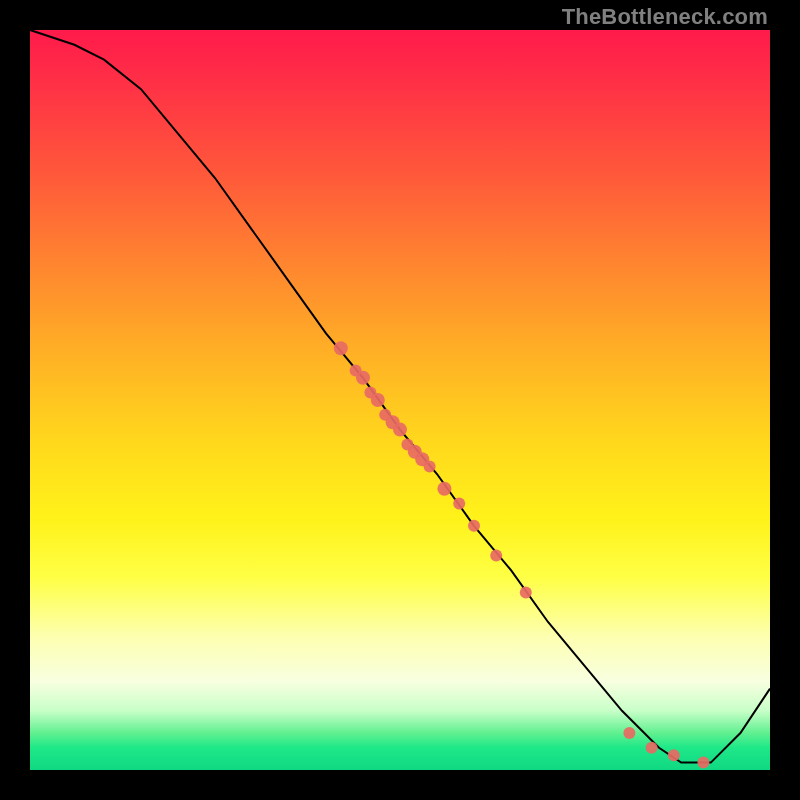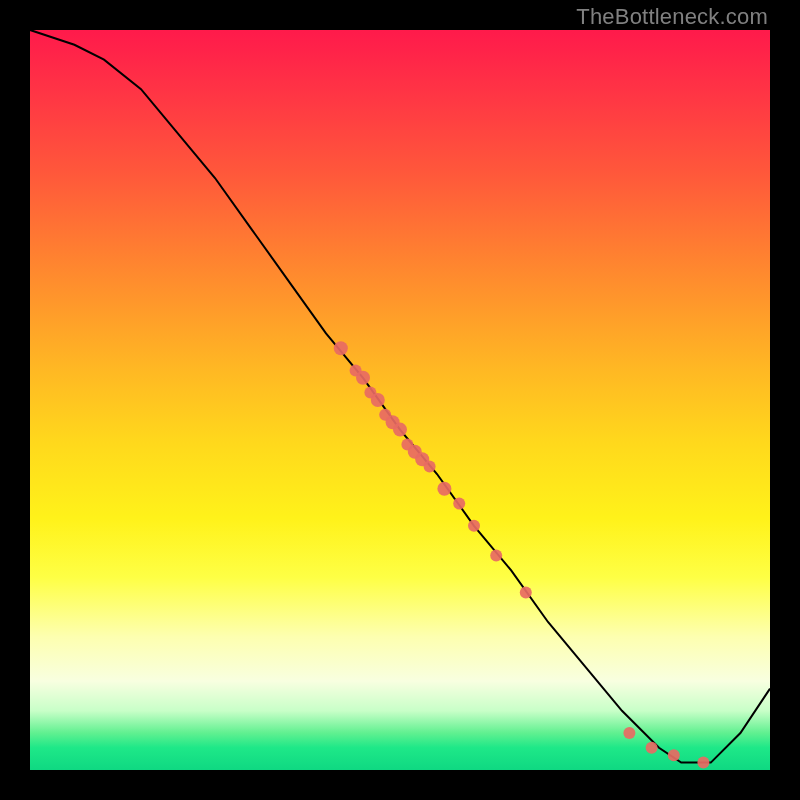--- a/index.html
+++ b/index.html
@@ -43,21 +43,21 @@
       #1ee888 97%,
       #0fd882 100%
     );
   }
   .attribution {
     position: absolute;
     top: 4px;
     right: 32px;
     color: #808080;
     font-size: 22px;
-    font-weight: 400;
+    font-weight: 700;
     letter-spacing: 0.2px;
   }
   svg.overlay {
     position: absolute;
     left: 30px;
     top: 30px;
     width: 740px;
     height: 740px;
     overflow: visible;
   }

